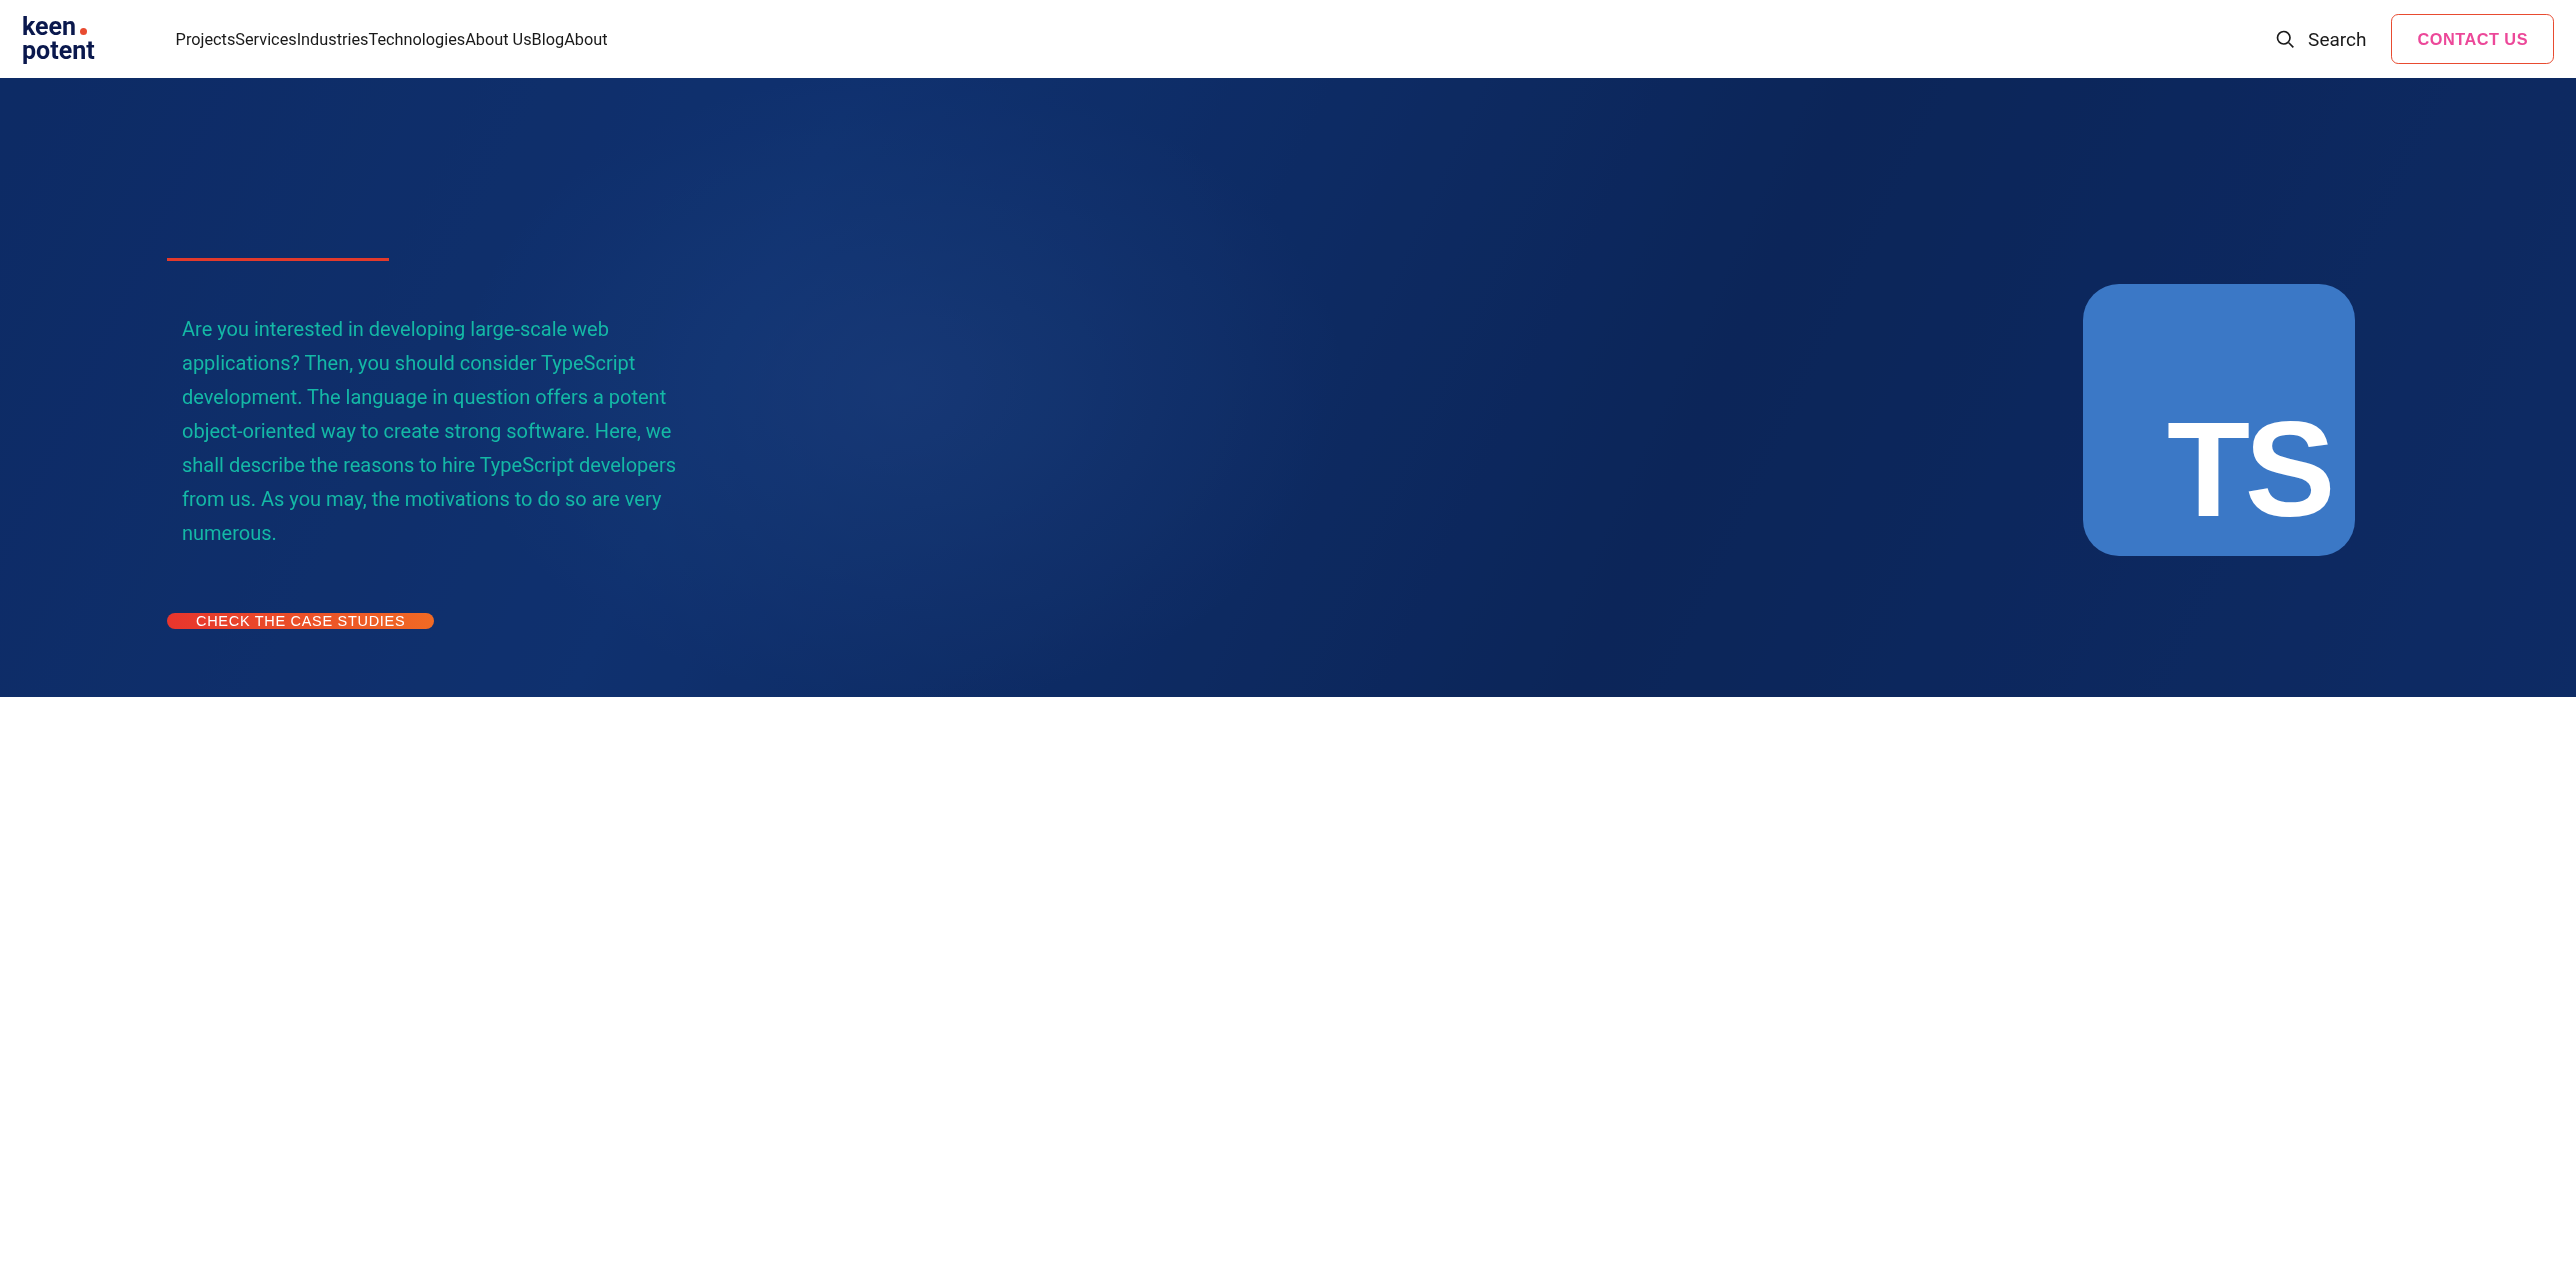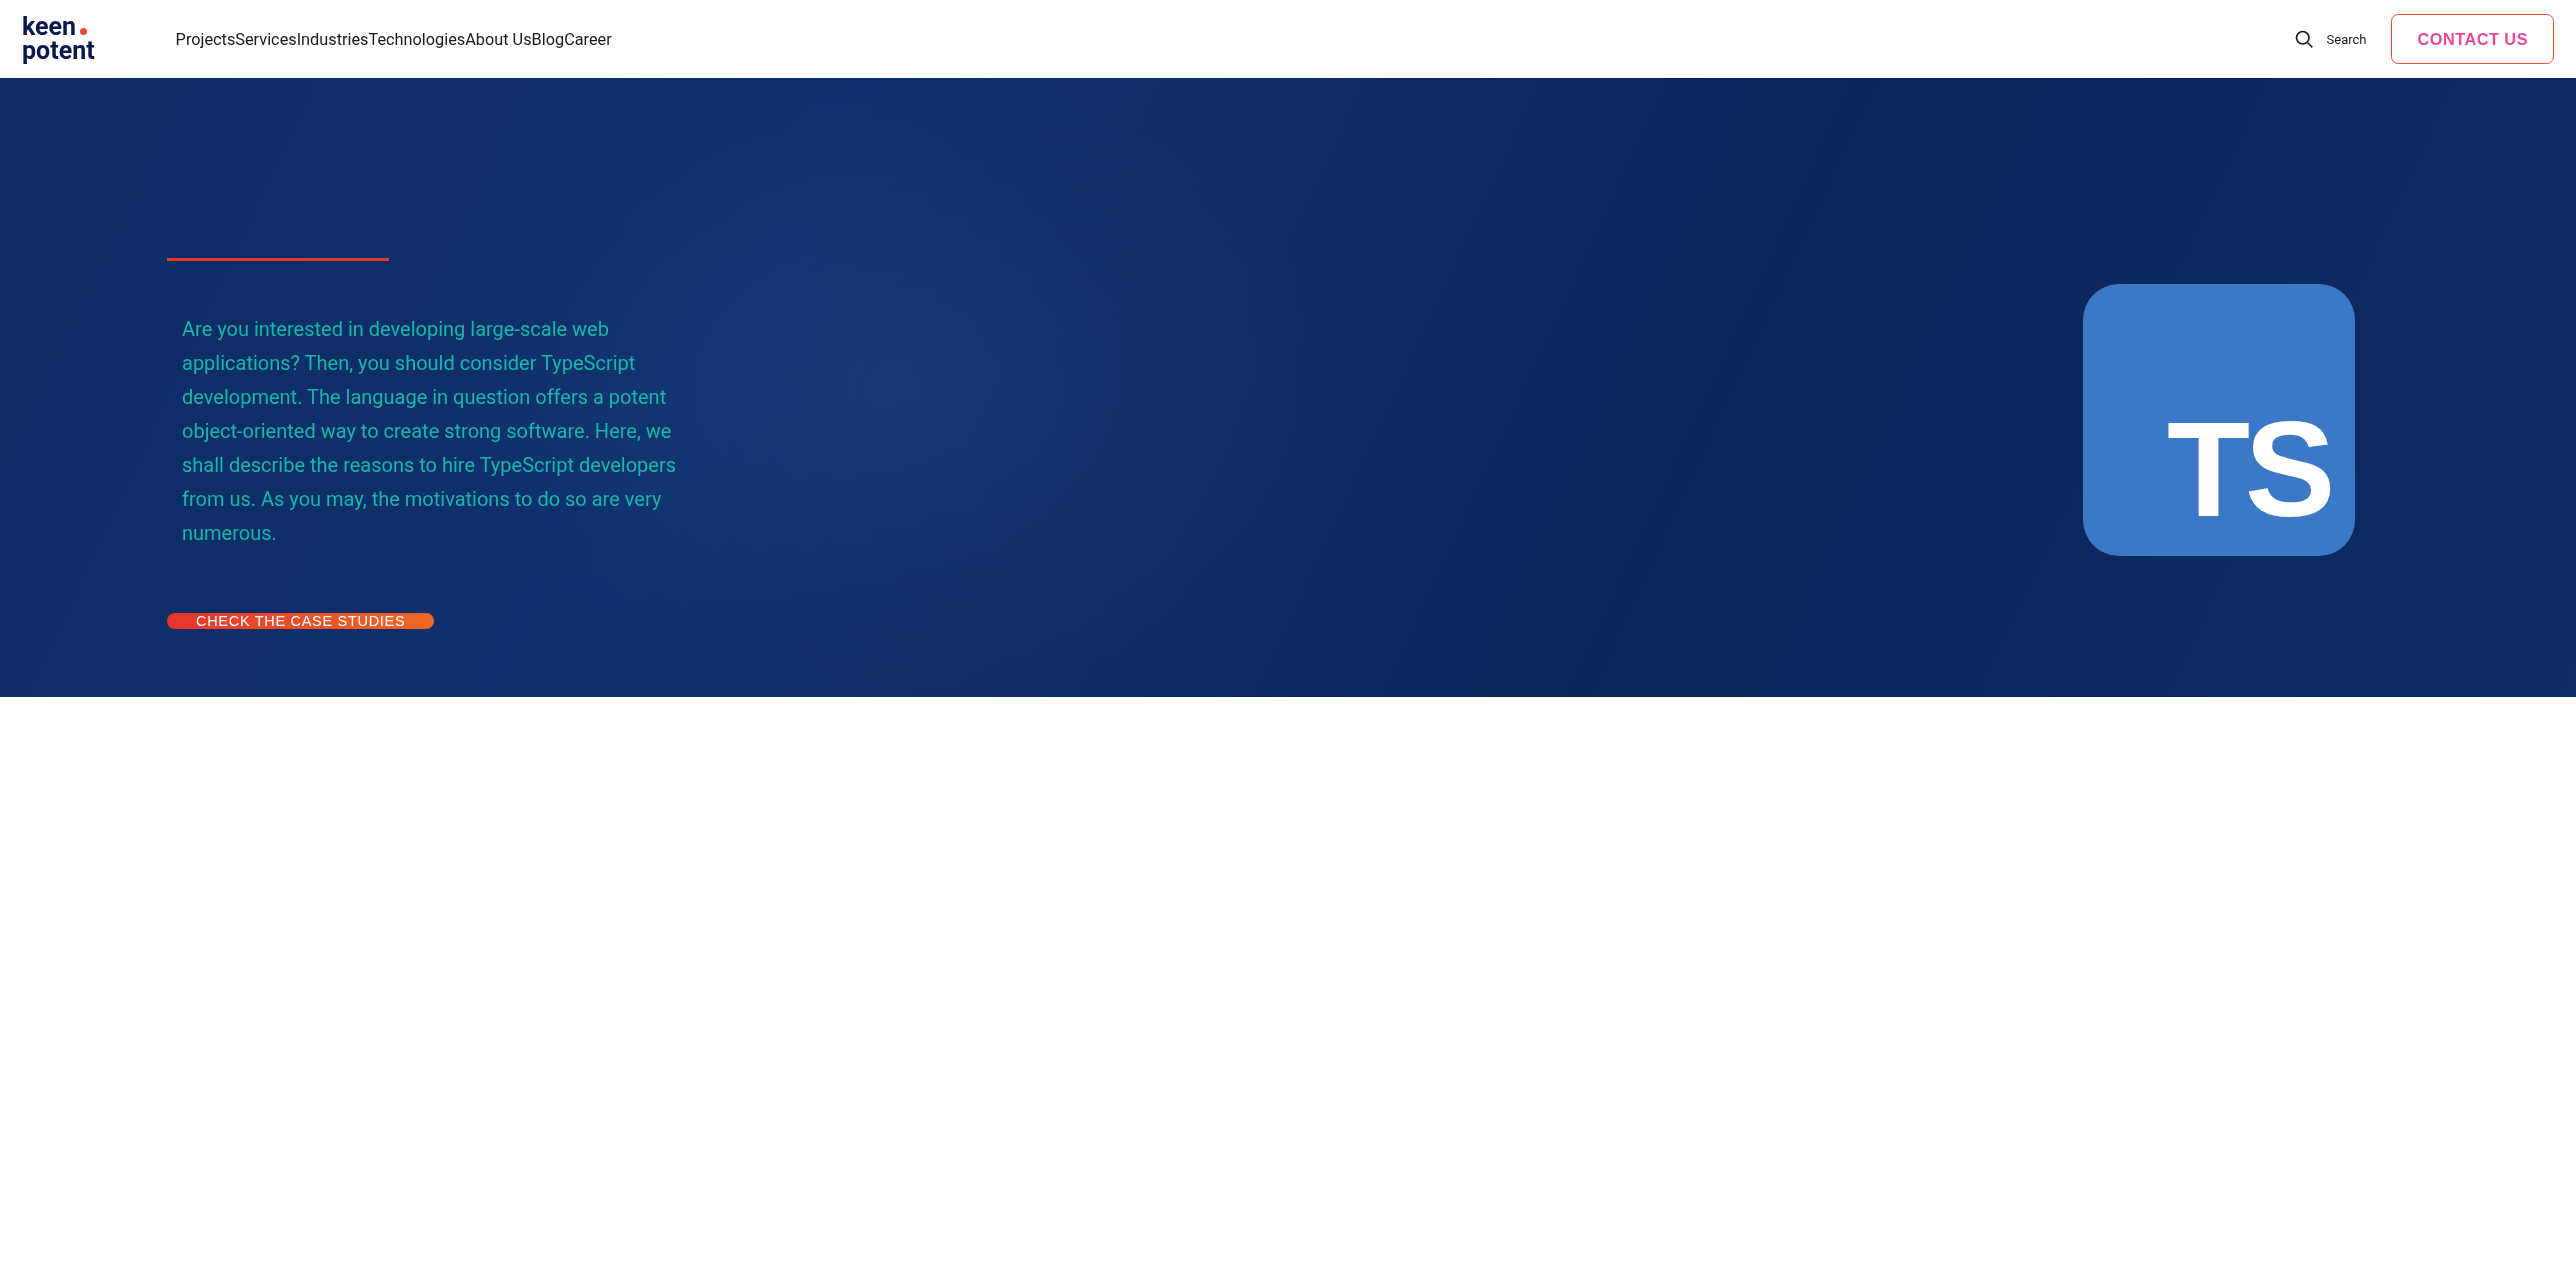--- a/index.html
+++ b/index.html
@@ -46,21 +46,21 @@
   }
   .header-spacer { flex: 1; }
   .search-group {
     display: flex;
     align-items: center;
     gap: 12.7px;
     cursor: pointer;
     margin-right: 25px;
   }
   .search-icon-svg { width: 20px; height: 20px; }
-  .search-label { font-size: 13px; color: #1a1a1a; }
+  .search-label { font-size: 19px; color: #1a1a1a; }
   .contact-btn {
     border: 1.8px solid #e84b30;
     color: #ec4899;
     background: #fff;
     font-size: 16.3px;
     font-weight: 700;
     letter-spacing: 0.5px;
     padding: 14.5px 25px;
     border-radius: 7.2px;
     cursor: pointer;
@@ -168,21 +168,21 @@
     <span>potent</span>
   </div>
 
   <nav class="nav">
     <span class="nav-item">Projects</span>
     <span class="nav-item">Services</span>
     <span class="nav-item">Industries</span>
     <span class="nav-item">Technologies</span>
     <span class="nav-item">About Us</span>
     <span class="nav-item">Blog</span>
-    <span class="nav-item">Career</span>
+    <span class="nav-item">About</span>
   </nav>
 
   <div class="header-spacer"></div>
 
   <div class="search-group">
     <svg class="search-icon-svg" viewBox="0 0 24 24" fill="none" stroke="#1a1a1a" stroke-width="2">
       <circle cx="10.5" cy="10.5" r="7.5"></circle>
       <line x1="16.5" y1="16.5" x2="22" y2="22"></line>
     </svg>
     <span class="search-label">Search</span>

